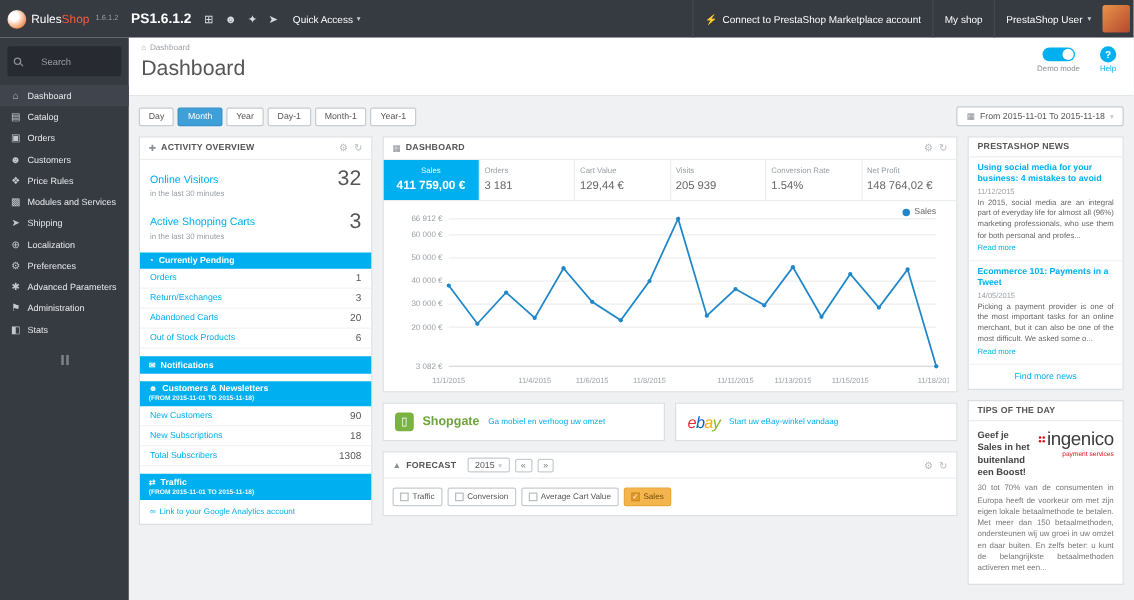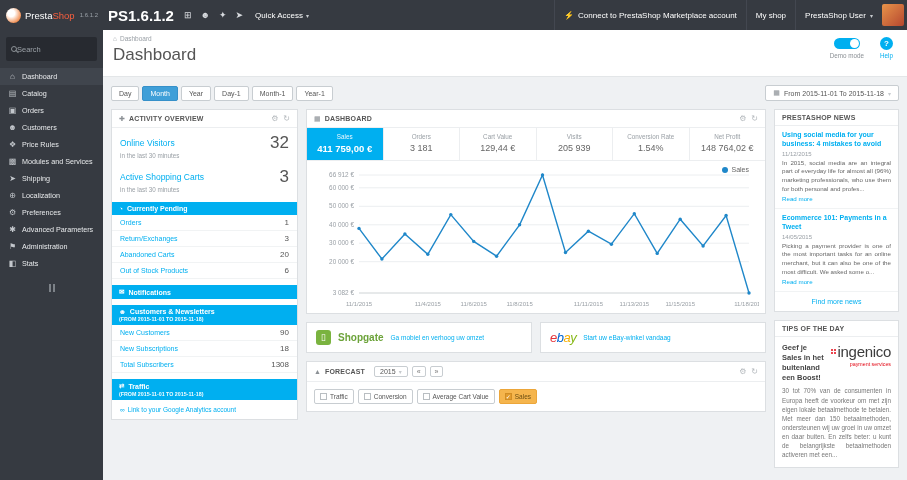--- a/index.html
+++ b/index.html
@@ -6,32 +6,32 @@
   html,body { width:907px; height:480px; overflow:hidden; }
   body { font-family:"Liberation Sans", sans-serif; background:#eff1f3; position:relative; color:#555; }
 
   
   .topbar { position:absolute; top:0; left:0; width:907px; height:30px; background:#363a41; display:flex; align-items:center; z-index:20; }
   .brand { display:flex; align-items:center; gap:4px; padding:0 6px; height:100%; cursor:pointer; }
   .brand-circle { width:15px; height:15px; border-radius:50%; background:radial-gradient(circle at 35% 35%, #ffffff 25%, #f08a4b 75%); flex:none; }
   .brand-name { font-size:9.5px; color:#fff; white-space:nowrap; }
   .brand-shop { color:#fa5f3e; }
   .brand-ver { font-size:6px; color:#9ba1a8; margin-left:1px; }
-  .shopname { font-size:15px; font-weight:bold; color:#fff; margin:0 10px 0 4px; white-space:nowrap; }
+  .shopname { font-size:11px; font-weight:bold; color:#fff; margin:0 10px 0 4px; white-space:nowrap; }
   .topbar-icons { display:flex; gap:9px; font-size:9px; color:#d7dade; margin-right:12px; align-items:center; }
   .tb-ic { cursor:pointer; }
   .quick-access { font-size:8px; color:#fff; display:flex; gap:3px; align-items:center; cursor:pointer; }
   .caret { font-size:6px; color:#c6cacd; }
   .topbar-right { margin-left:auto; display:flex; align-items:center; height:100%; }
   .tb-item { font-size:8px; color:#fff; padding:0 9px; display:flex; align-items:center; gap:4px; height:100%; border-left:1px solid #434750; cursor:pointer; white-space:nowrap; }
   .avatar { width:22px; height:22px; margin-right:3px; background:linear-gradient(135deg,#e8944a,#b5472f); border-radius:2px; flex:none; cursor:pointer; }
 
   
   .sidebar { position:absolute; top:30px; left:0; width:103px; bottom:0; background:#363a41; z-index:10; }
-  .search-box { margin:7px 6px; height:16px; background:#272a30; border-radius:2px; display:flex; align-items:center; padding:12px 5px; gap:0; }
+  .search-box { margin:7px 6px; height:16px; background:#272a30; border-radius:2px; display:flex; align-items:center; padding:12px 5px; gap:16px; }
   .mag { width:6px; height:6px; border:1px solid #8b9095; border-radius:50%; position:relative; flex:none; }
   .mag::after { content:""; position:absolute; width:4px; height:1px; background:#8b9095; transform:rotate(45deg); right:-3px; bottom:-1px; }
   .search-box input { background:transparent; border:none; outline:none; color:#d7dade; font-size:7.5px; width:70px; font-family:inherit; }
   .search-box input::placeholder { color:#9aa0a6; }
   .menu-item { height:17px; display:flex; align-items:center; gap:5px; padding:0 8px; font-size:7.2px; color:#e8eaec; cursor:pointer; white-space:nowrap; }
   .menu-item.active { background:#40454d; }
   .mi-ic { width:9px; font-size:8px; color:#c3c7cc; text-align:center; flex:none; }
   .collapse-btn { margin:12px auto 0; width:14px; display:flex; gap:2px; justify-content:center; cursor:pointer; }
   .collapse-btn i { width:2px; height:8px; background:#7d8288; display:block; }
 
@@ -80,21 +80,21 @@
   .act-row .v { font-size:8px; color:#555; }
   .act-cols { display:flex; text-align:center; }
   .act-col { flex:1; padding:5px 2px 6px; }
   .act-col + .act-col { border-left:1px solid #f1f3f4; }
   .act-col .l { font-size:6.5px; color:#00aff0; cursor:pointer; }
   .act-col .v { font-size:13px; color:#555; margin-top:2px; }
   .ga-link { font-size:6.5px; color:#00aff0; padding:6px 8px; display:flex; gap:3px; align-items:center; cursor:pointer; }
 
   
   .kpis { display:flex; border-bottom:1px solid #eceef0; }
-  .kpi { flex:1; min-width:0; padding:5px 4px 6px; text-align:center; border-right:1px solid #eceef0; cursor:pointer; }
+  .kpi { flex:1; min-width:0; padding:5px 4px 6px; border-right:1px solid #eceef0; cursor:pointer; }
   .kpi:last-child { border-right:none; }
   .kpi-label { font-size:6.3px; color:#9aa0a6; white-space:nowrap; }
   .kpi-value { font-size:9px; color:#666; margin-top:3px; white-space:nowrap; }
   .kpi-active { background:#00aff0; text-align:center; }
   .kpi-active .kpi-label { color:#eaf7fd; }
   .kpi-active .kpi-value { color:#fff; font-weight:bold; font-size:9.5px; }
   .chart-wrap { position:relative; padding:2px 4px 0; }
   .chart-wrap svg { display:block; margin:0 auto; overflow:hidden; }
   .chart-legend { position:absolute; top:5px; right:16px; display:flex; align-items:center; gap:3px; font-size:7px; color:#666; cursor:pointer; }
   .chart-legend .dot { width:6px; height:6px; border-radius:50%; background:#1f87c9; }
@@ -135,21 +135,21 @@
   .ing-name { font-size:15px; font-weight:normal; color:#3c3c3c; letter-spacing:-.3px; }
   .ing-sub { font-size:5.3px; color:#e30613; margin-top:1px; }
   .tips-body { font-size:6.3px; color:#777; padding:1px 7px 8px; text-align:justify; line-height:1.45; }
 </style>
 </head>
 <body>
 
 <header class="topbar">
   <div class="brand">
     <span class="brand-circle"></span>
-    <span class="brand-name"><span>Presta</span><span class="brand-shop">Shop</span></span>
+    <span class="brand-name"><span>Rules</span><span class="brand-shop">Shop</span></span>
     <span class="brand-ver">1.6.1.2</span>
   </div>
   <div class="shopname">PS1.6.1.2</div>
   <div class="topbar-icons">
       <span class="tb-ic">⊞</span>
       <span class="tb-ic">☻</span>
       <span class="tb-ic">✦</span>
       <span class="tb-ic">➤</span>
     </div>
   <div class="quick-access">

